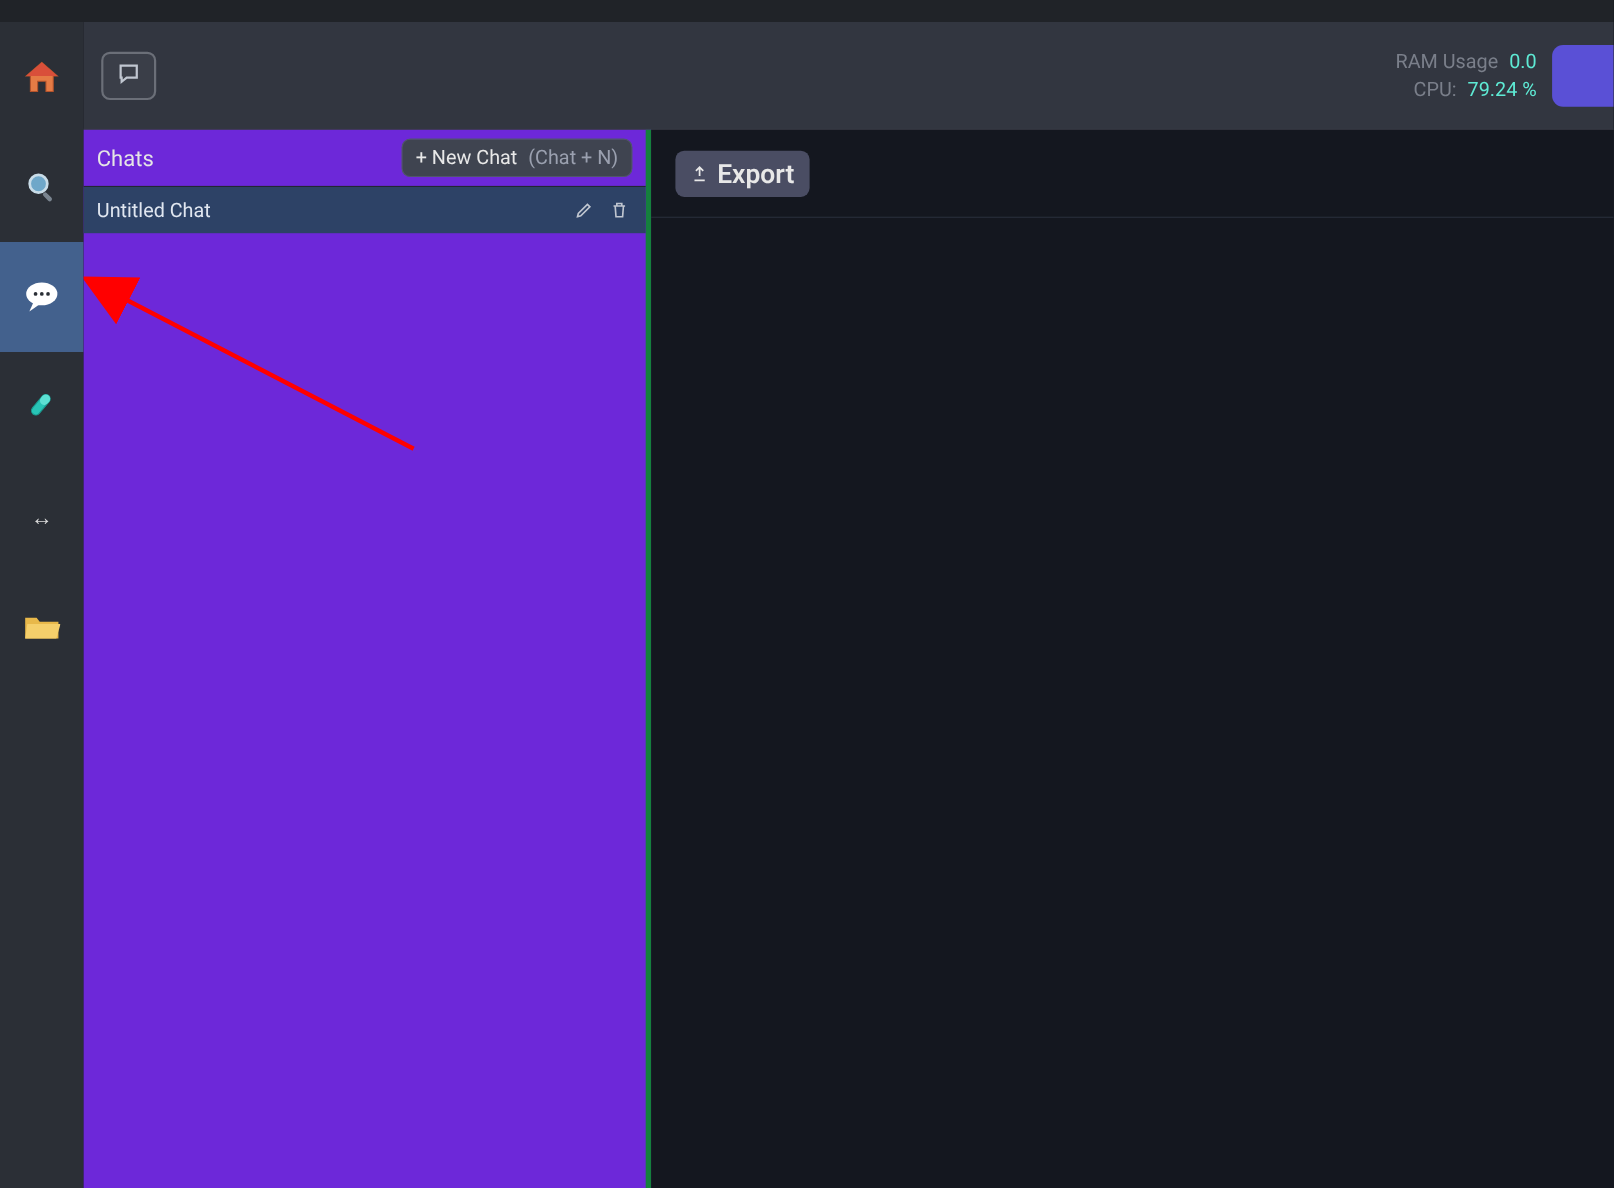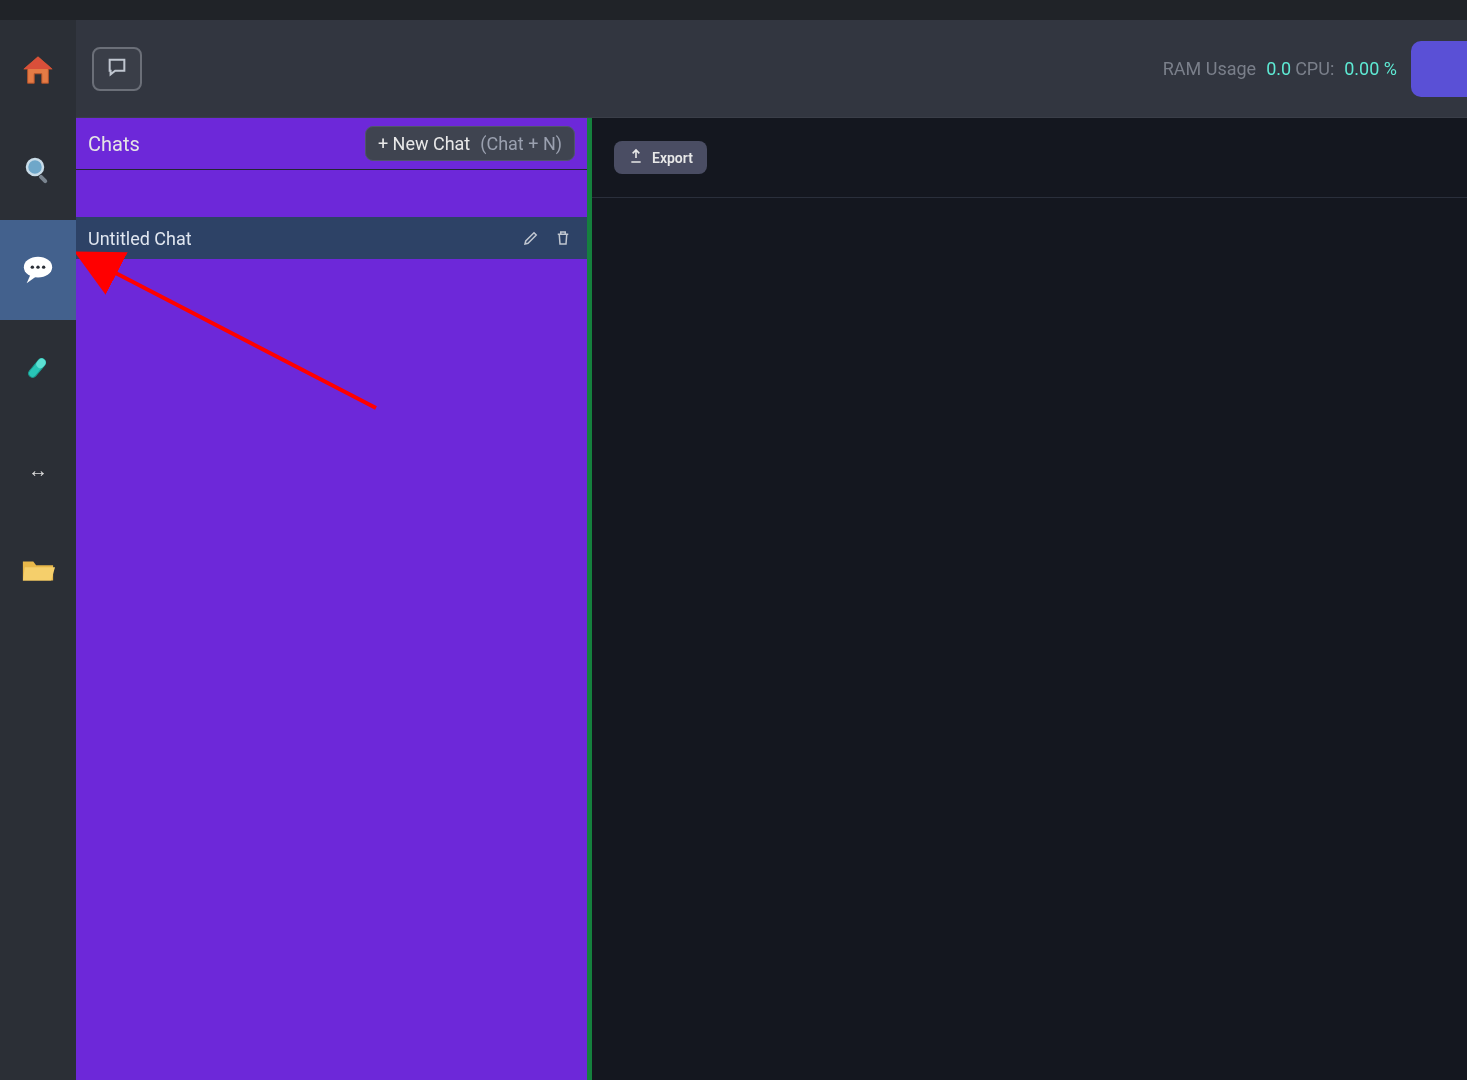--- a/index.html
+++ b/index.html
@@ -76,21 +76,21 @@
       border-radius: 8px;
       background: #3a3e48;
       display: flex;
       align-items: center;
       justify-content: center;
       cursor: pointer;
     }
     .topbar-spacer { flex: 1; }
     .resource-stats {
       display: flex;
-      flex-direction: row;
+      flex-direction: column;
       align-items: flex-end;
       gap: 4px;
       color: #7a7f8a;
       font-size: 18px;
       margin-right: 14px;
     }
     .stat-row { display:flex; gap:10px; }
     .stat-label { color:#7a7f8a; }
     .stat-value { color:#5eead4; }
     .purple-btn {
@@ -142,21 +142,20 @@
 
     .chat-list { flex:1; }
     .chat-item {
       height: 42px;
       background: #2d4266;
       display: flex;
       align-items: center;
       padding: 0 12px;
       gap: 8px;
       cursor: pointer;
-      margin-top: 47px;
     }
     .chat-item-title {
       flex: 1;
       color: #e0e6f0;
       font-size: 18px;
     }
     .chat-item-action {
       width: 24px;
       height: 24px;
       display:flex;
@@ -180,21 +179,21 @@
       border-bottom: 1px solid #2a2f3b;
     }
     .export-btn {
       background: #4a4d63;
       border-radius: 8px;
       padding: 7px 14px;
       display:flex;
       align-items:center;
       gap:8px;
       color:#e8e8e8;
-      font-size:14px;
+      font-size:24px;
       font-weight:600;
       cursor:pointer;
     }
     .annotation-arrow {
       position:absolute;
       pointer-events:none;
     }
   </style>
 </head>
 <body>
@@ -270,21 +269,21 @@
         </span>
       </div>
       <div class="topbar-spacer"></div>
       <div class="resource-stats">
         <div class="stat-row">
           <span class="stat-label">RAM Usage</span>
           <span class="stat-value">0.0</span>
         </div>
         <div class="stat-row">
           <span class="stat-label">CPU:</span>
-          <span class="stat-value">0.00 %</span>
+          <span class="stat-value">79.24 %</span>
         </div>
       </div>
       <div class="purple-btn"></div>
     </div>
 
     <div class="content-row">
 
       <div class="chats-panel">
         <div class="chats-header">
           <span class="chats-title">Chats</span>

